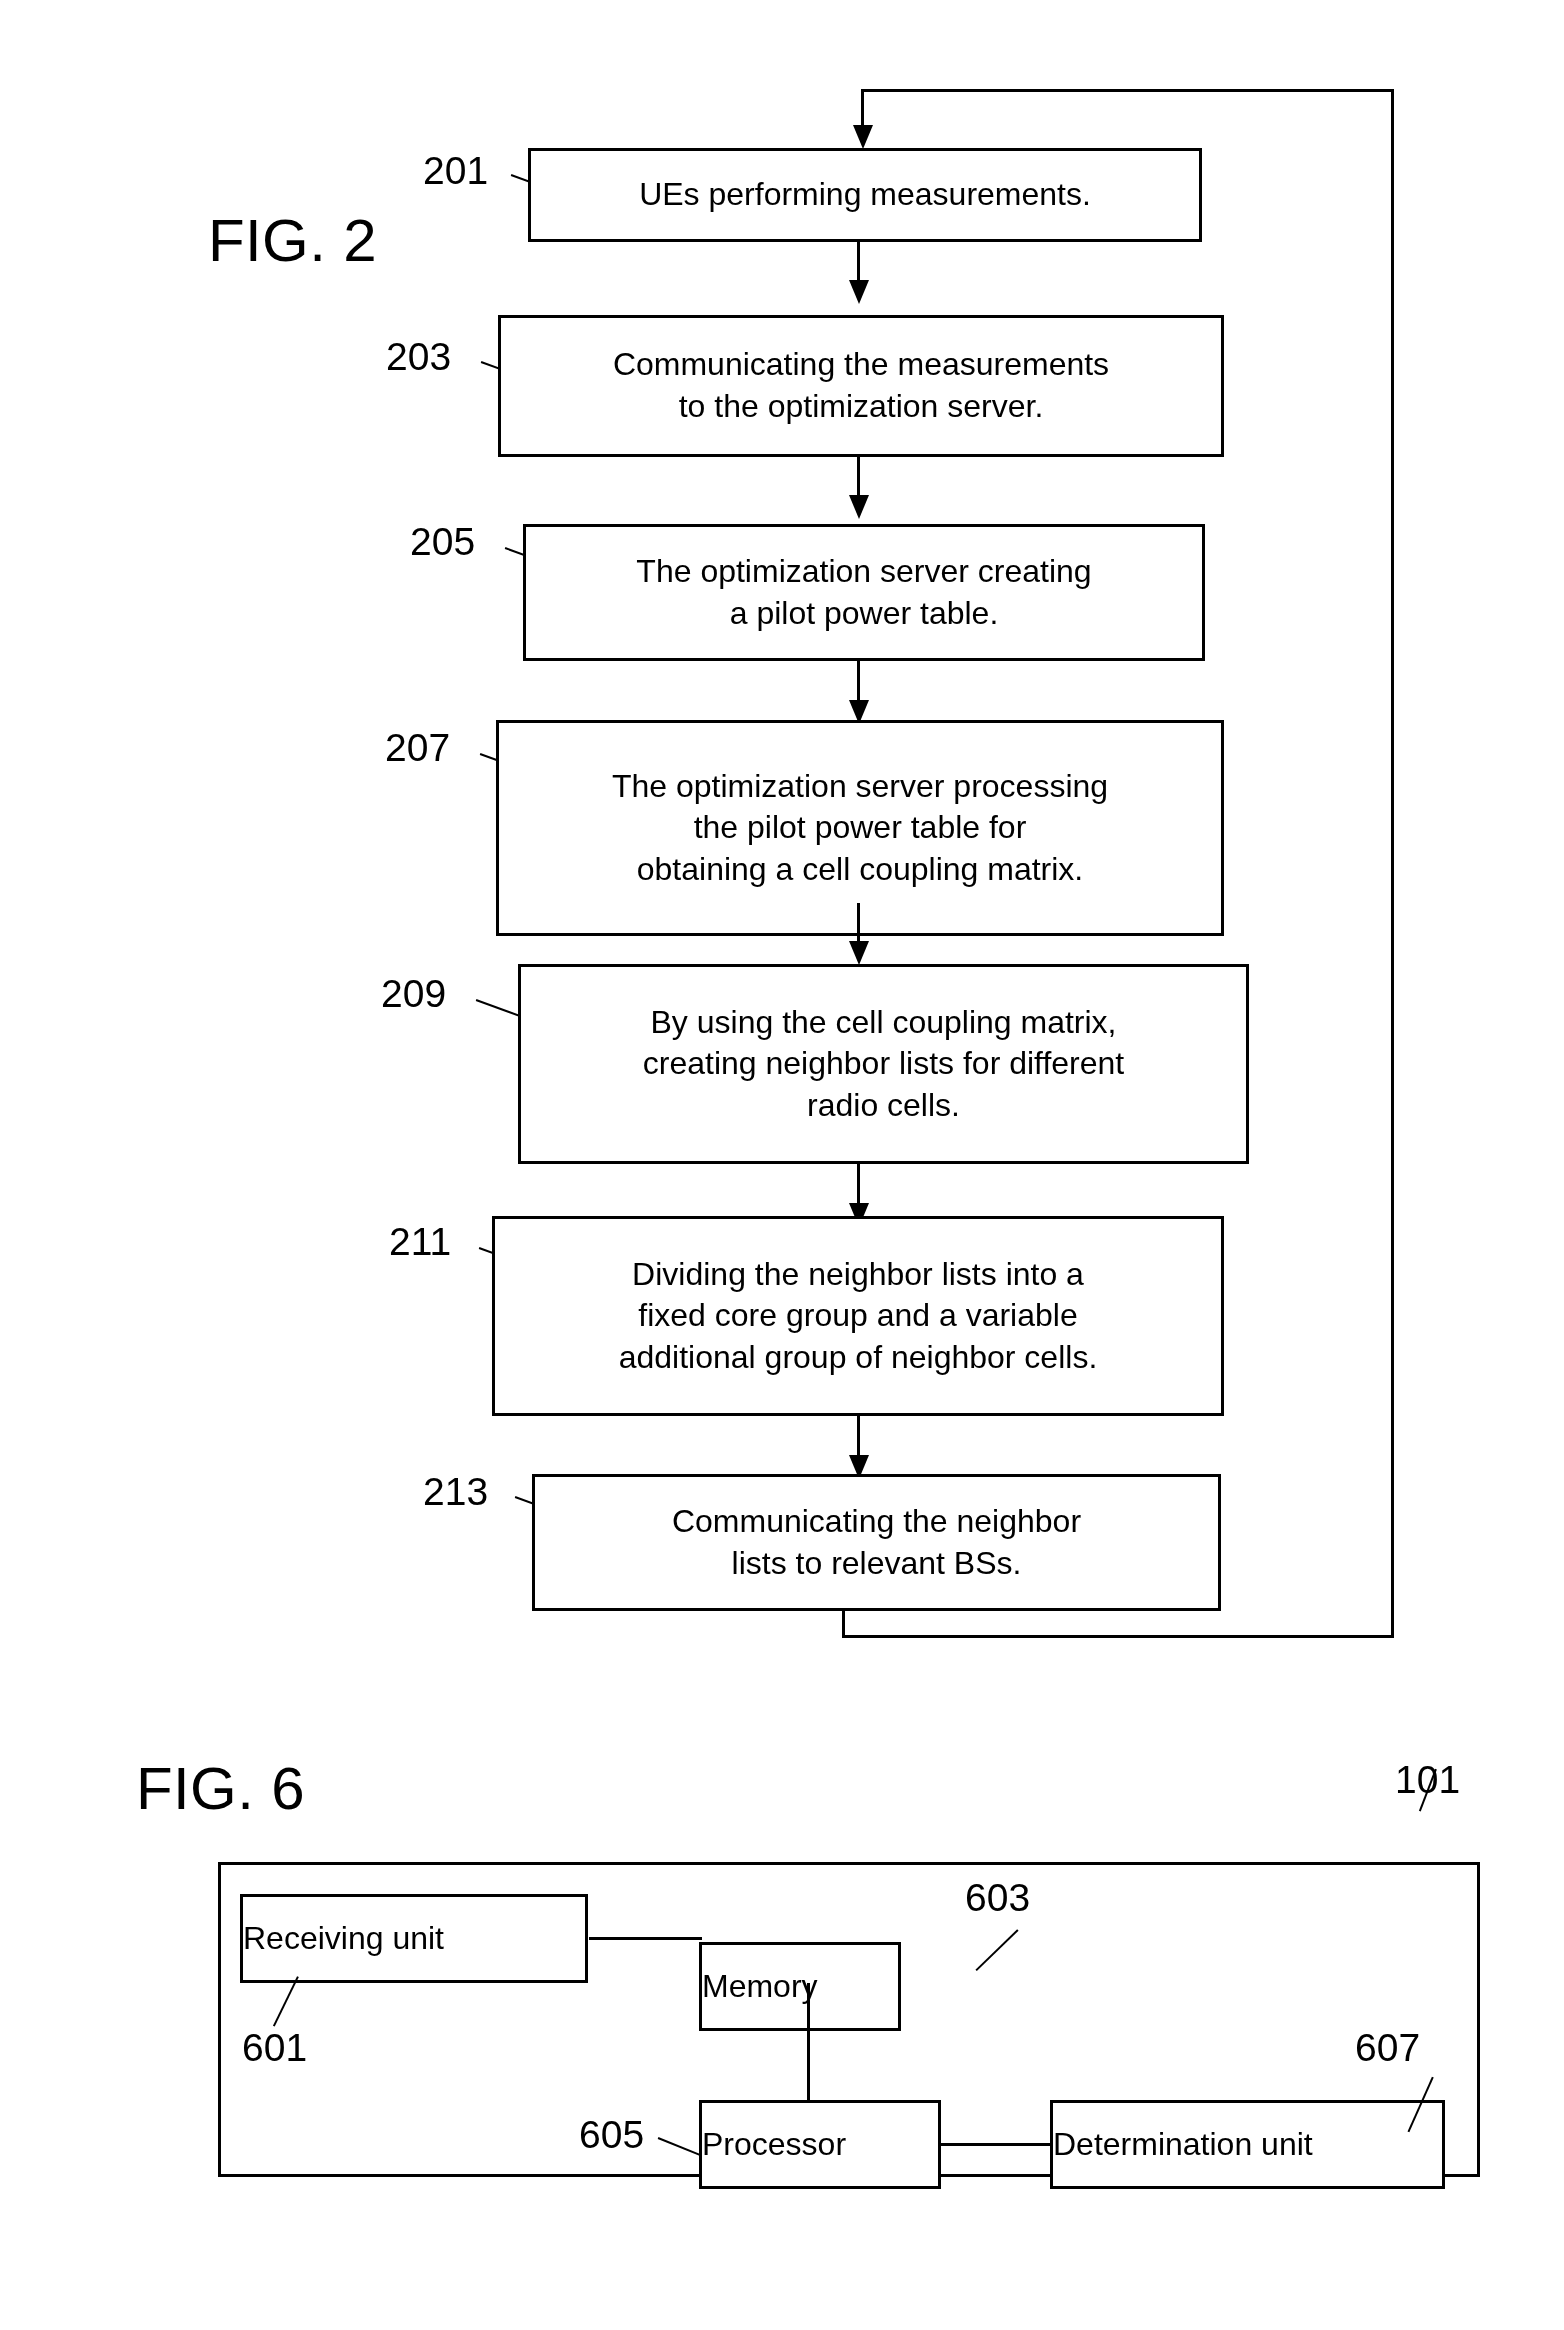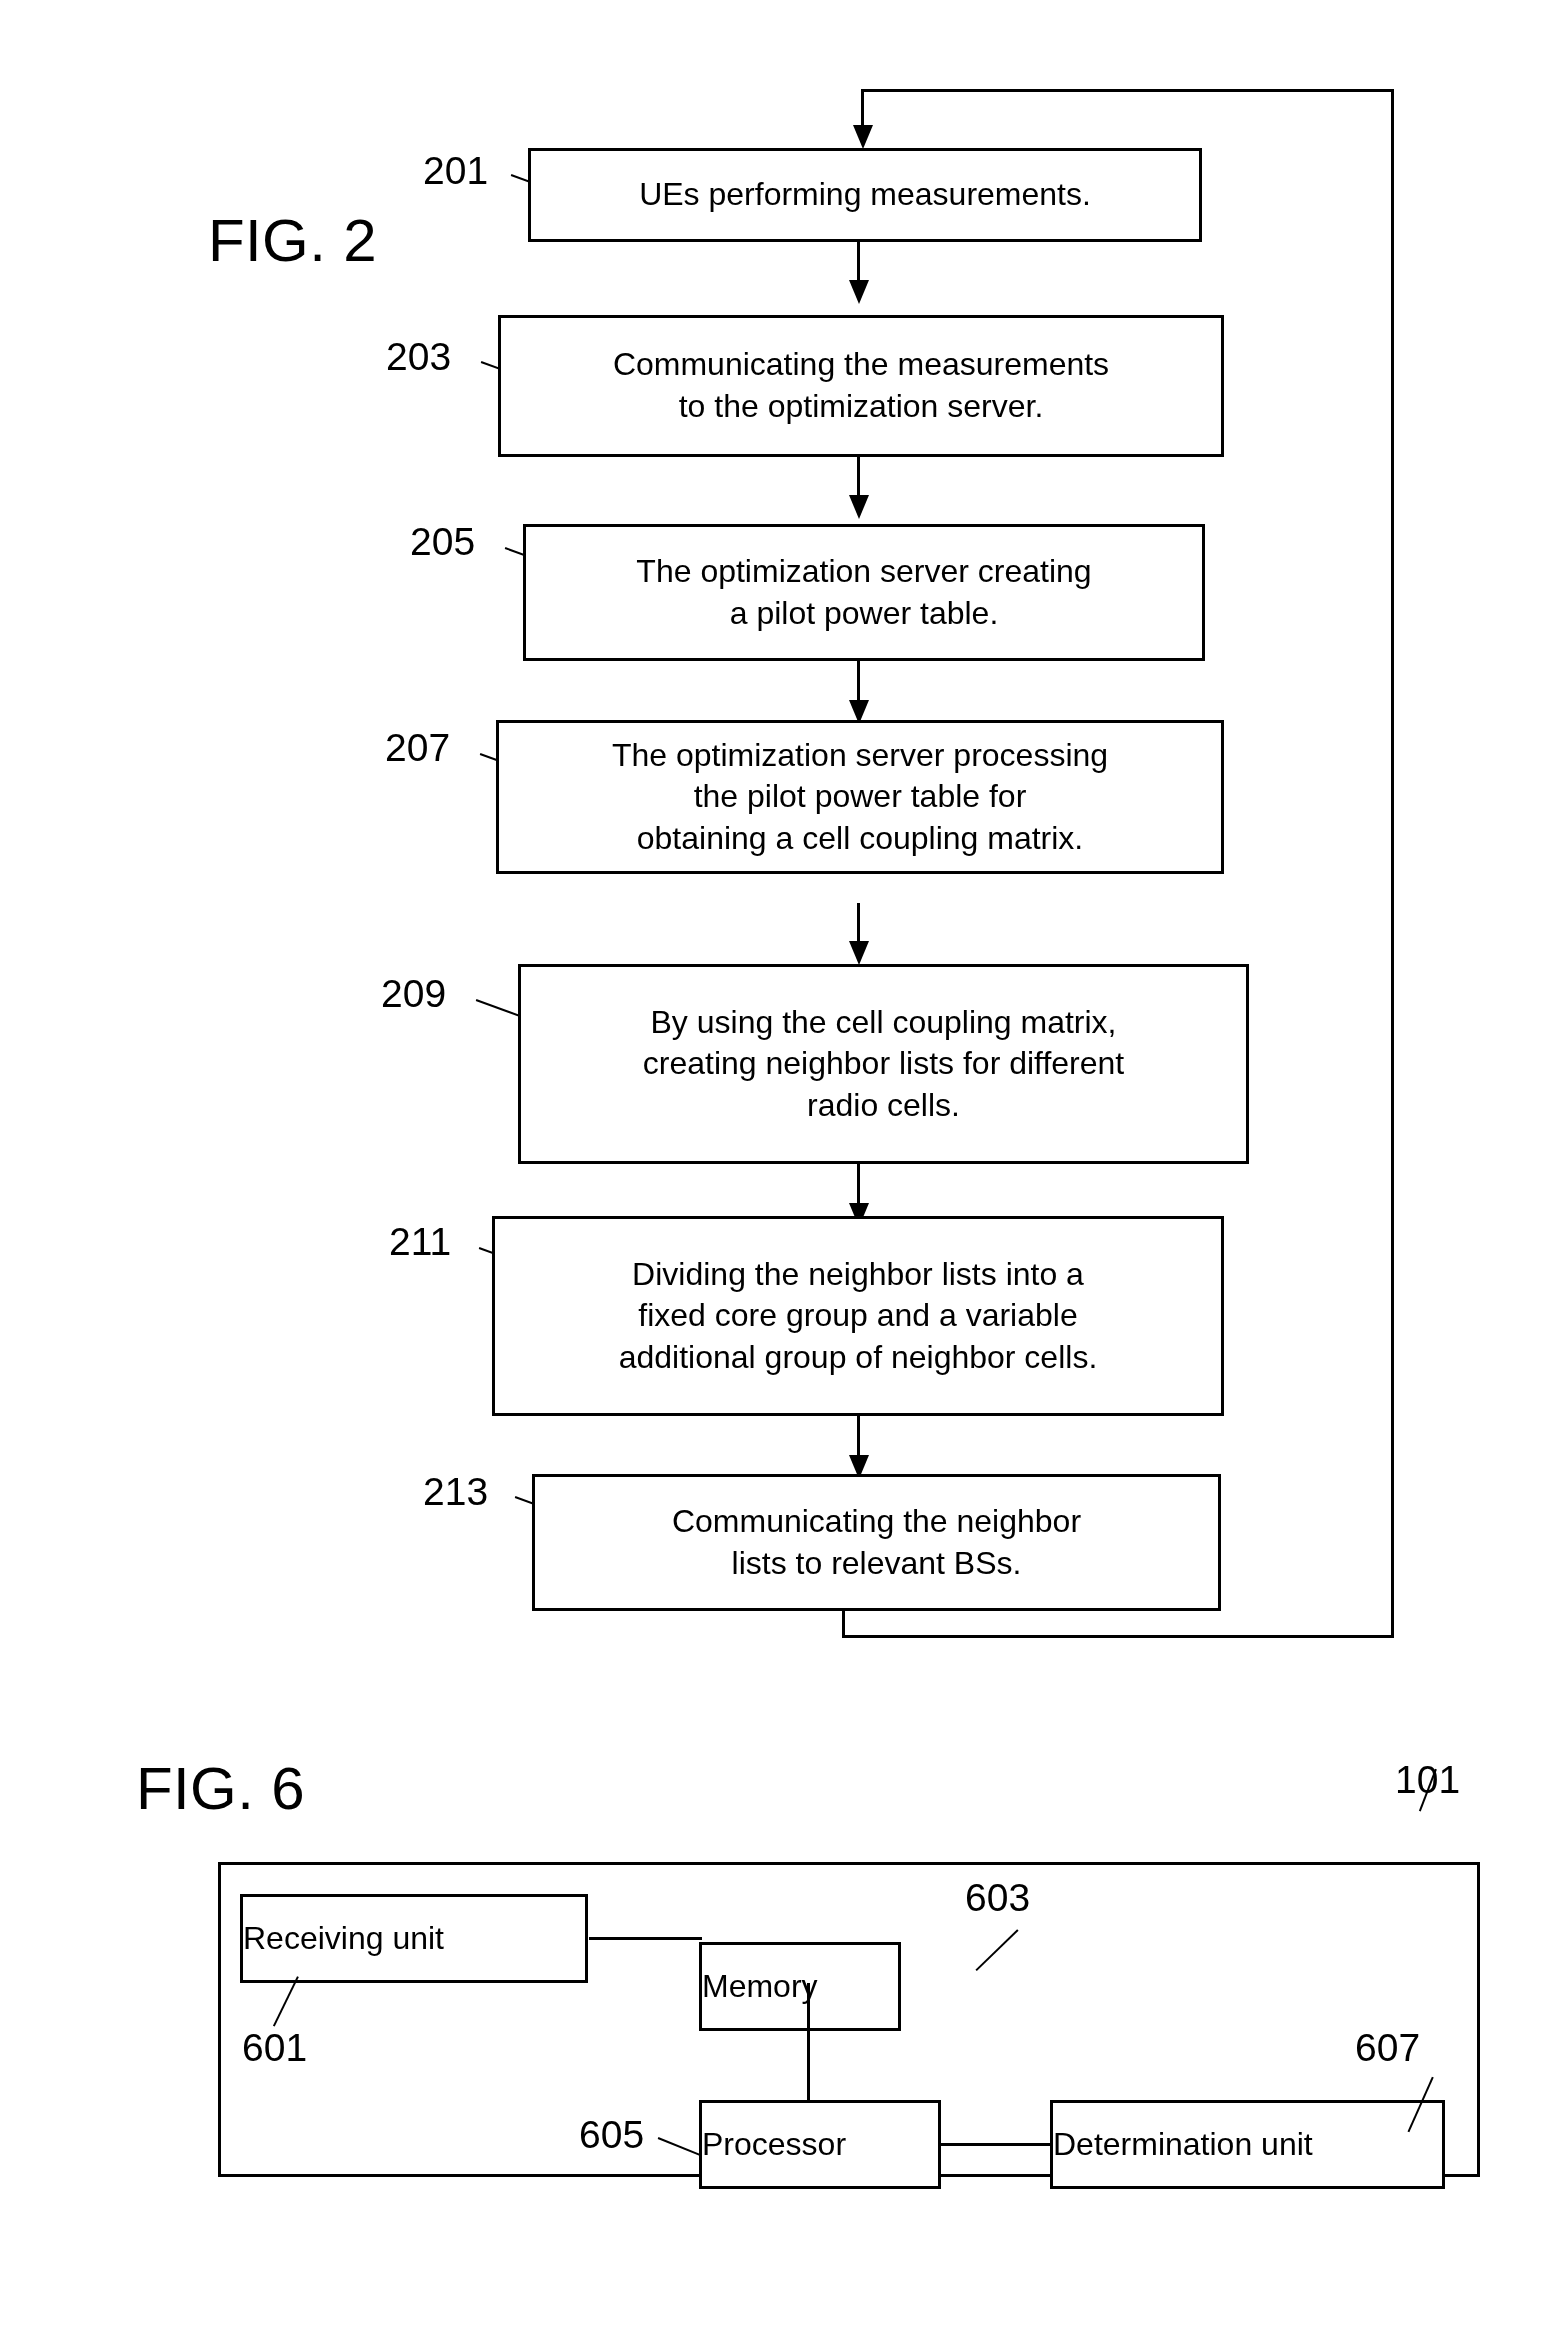--- a/index.html
+++ b/index.html
@@ -164,21 +164,21 @@
     <div class="leader" style="left:505px; top:547px; width:55px; transform:rotate(20deg);"></div>
     <div class="flow-box" style="left:523px; top:524px; width:682px; height:137px;">
       <span class="txt">The optimization server creating
 a pilot power table.</span>
     </div>
     <div class="conn-v" style="left:857px; top:661px; height:44px;"></div>
     <div class="arrow-down" style="left:849px; top:700px;"></div>
 
     <div class="ref-num" style="left:385px; top:726px; font-size:39px;">207</div>
     <div class="leader" style="left:480px; top:753px; width:55px; transform:rotate(20deg);"></div>
-    <div class="flow-box" style="left:496px; top:720px; width:728px; height:154px;">
+    <div class="flow-box" style="left:496px; top:720px; width:728px; height:216px;">
       <span class="txt">The optimization server processing
 the pilot power table for
 obtaining a cell coupling matrix.</span>
     </div>
     <div class="conn-v" style="left:857px; top:903px; height:44px;"></div>
     <div class="arrow-down" style="left:849px; top:941px;"></div>
 
     <div class="ref-num" style="left:381px; top:972px; font-size:39px;">209</div>
     <div class="leader" style="left:476px; top:999px; width:55px; transform:rotate(20deg);"></div>
     <div class="flow-box" style="left:518px; top:964px; width:731px; height:200px;">

